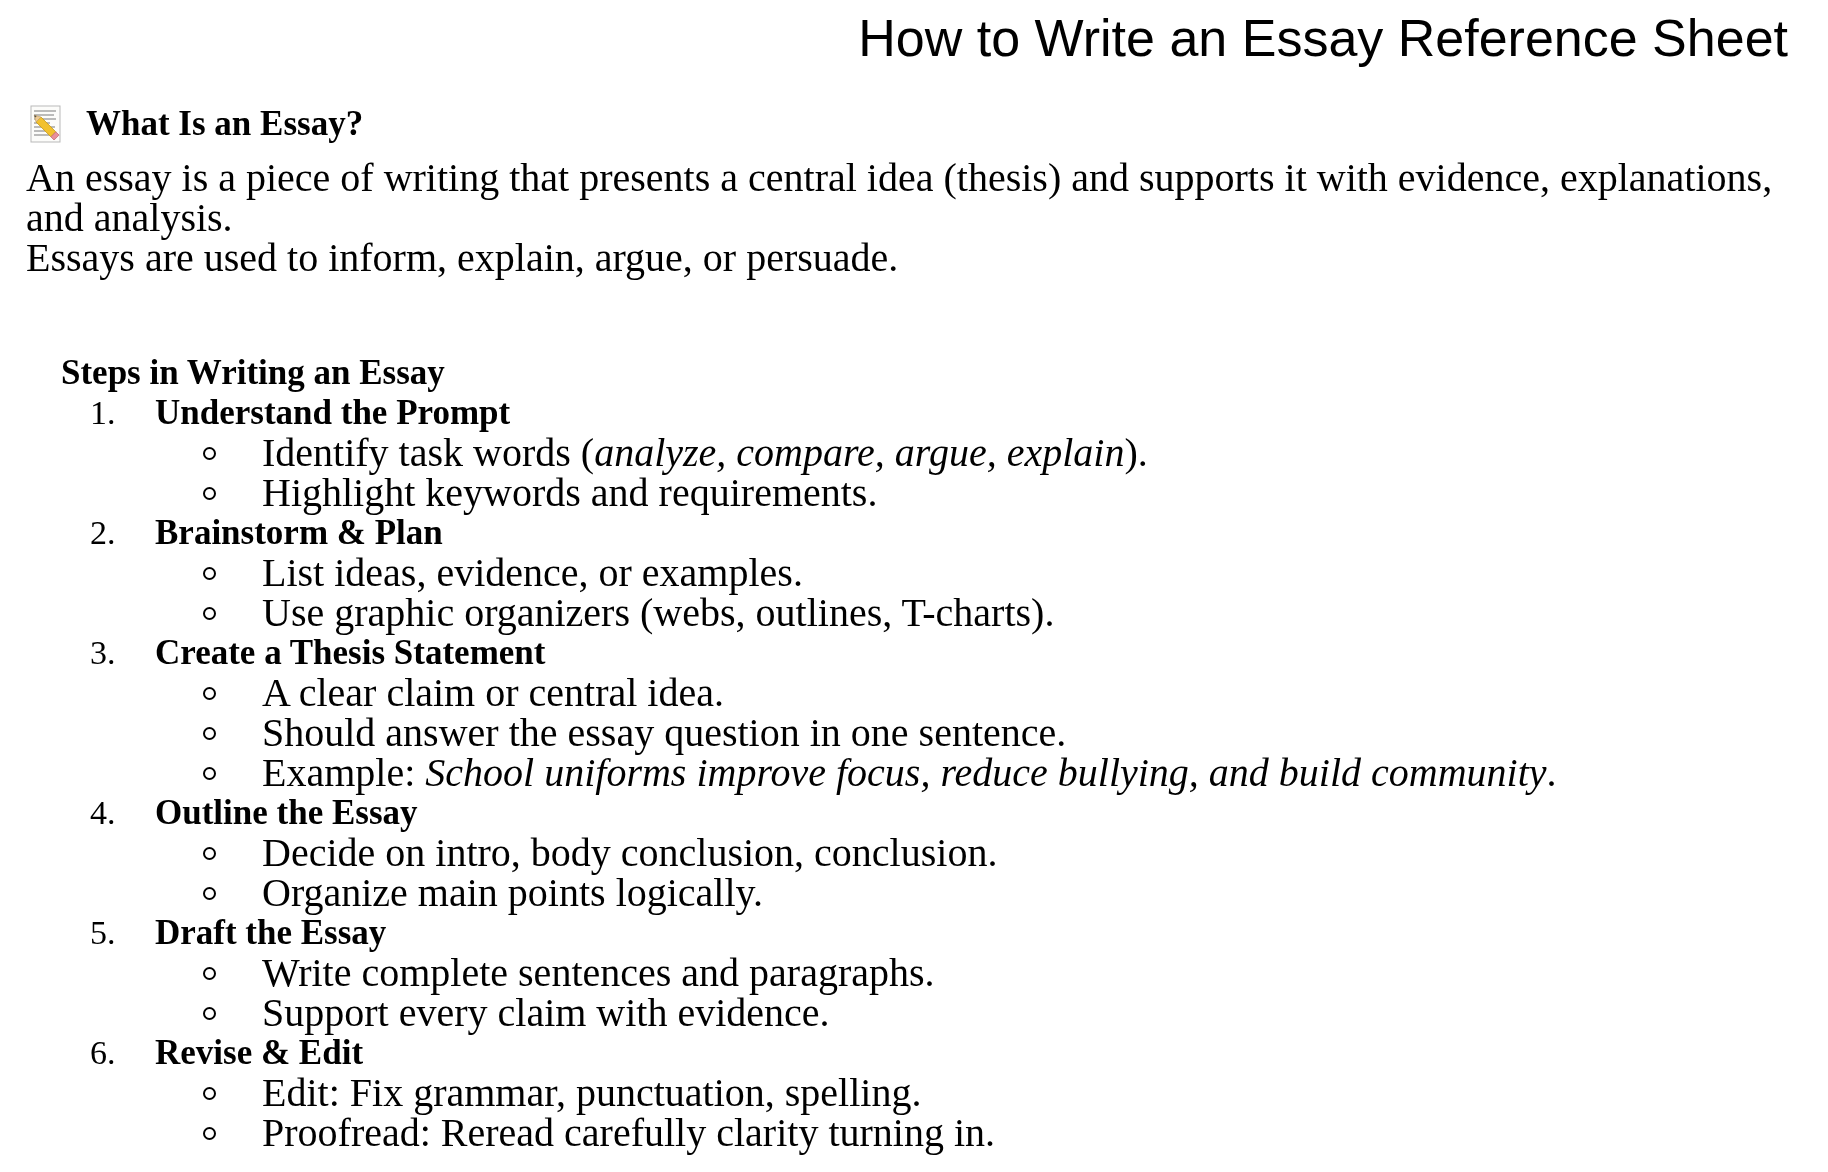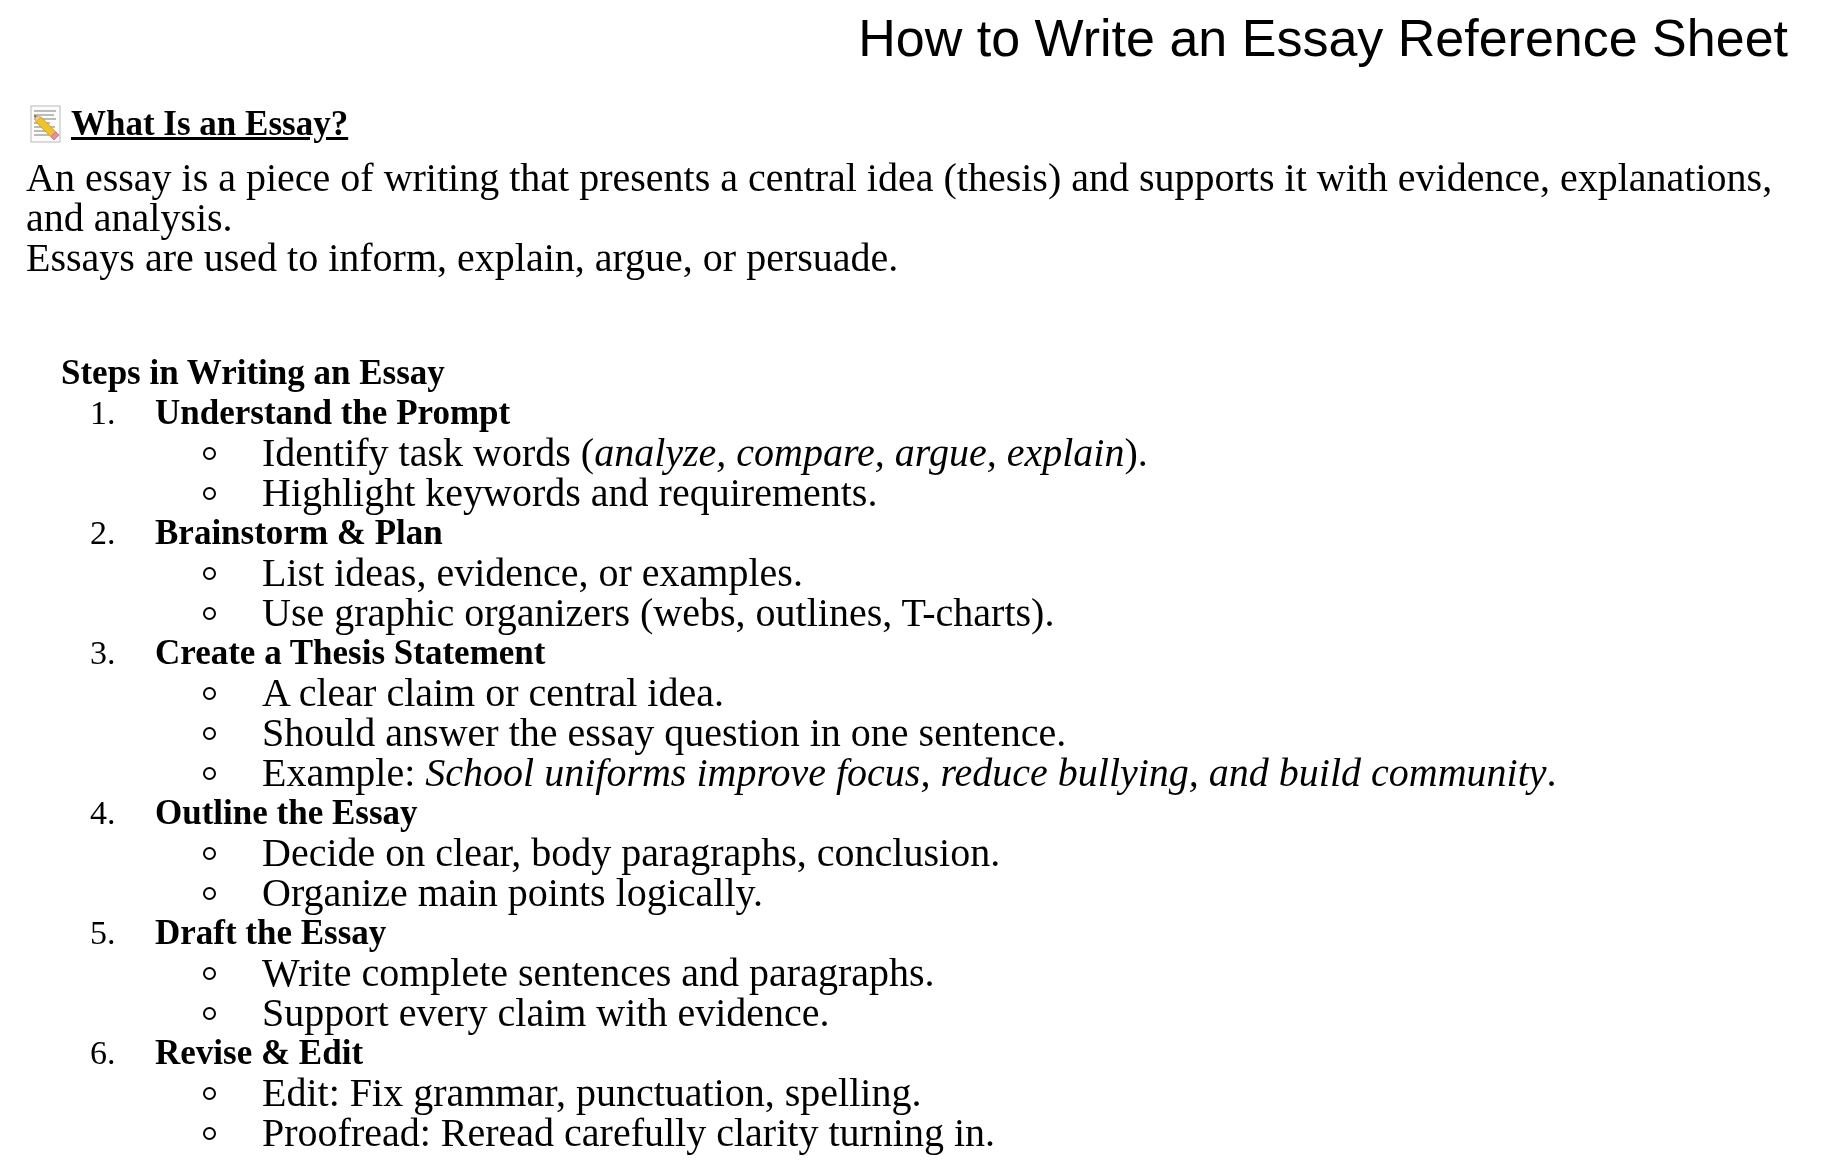--- a/index.html
+++ b/index.html
@@ -12,23 +12,23 @@
 
   .doc-title {
     margin-top:12px;
     font-family:"Liberation Sans", sans-serif;
     font-weight:normal; font-size:52px; line-height:52px;
     text-align:right; letter-spacing:0;
   }
 
   .section-head {
     margin-top:39px; height:42px;
-    display:flex; align-items:center; gap:7px;
+    display:flex; align-items:center; gap:22px;
     font-family:"Liberation Serif", serif;
-    font-weight:bold; font-size:35px; line-height:40px;text-decoration:underline;
+    font-weight:bold; font-size:35px; line-height:40px;
   }
   .memo-icon { width:38px; height:40px; flex:0 0 auto; }
 
   .intro-para { margin-top:13px; font-size:40px; line-height:40px; }
 
   .steps-heading {
     margin-top:75px;
     font-weight:bold; font-size:35px; line-height:40px;margin-left:35px;
   }
 
@@ -132,21 +132,21 @@
       <span class="o-bullet"></span>
       <span class="sub-text"><span>Example: </span><i>School uniforms improve focus, reduce bullying, and build community</i><span>.</span></span>
     </div>
 
     <div class="step-row">
       <span class="step-num">4.</span>
       <span class="step-title">Outline the Essay</span>
     </div>
     <div class="sub-row">
       <span class="o-bullet"></span>
-      <span class="sub-text"><span>Decide on clear, body paragraphs, conclusion.</span><i></i><span></span></span>
+      <span class="sub-text"><span>Decide on intro, body conclusion, conclusion.</span><i></i><span></span></span>
     </div>
     <div class="sub-row">
       <span class="o-bullet"></span>
       <span class="sub-text"><span>Organize main points logically.</span><i></i><span></span></span>
     </div>
 
     <div class="step-row">
       <span class="step-num">5.</span>
       <span class="step-title">Draft the Essay</span>
     </div>

